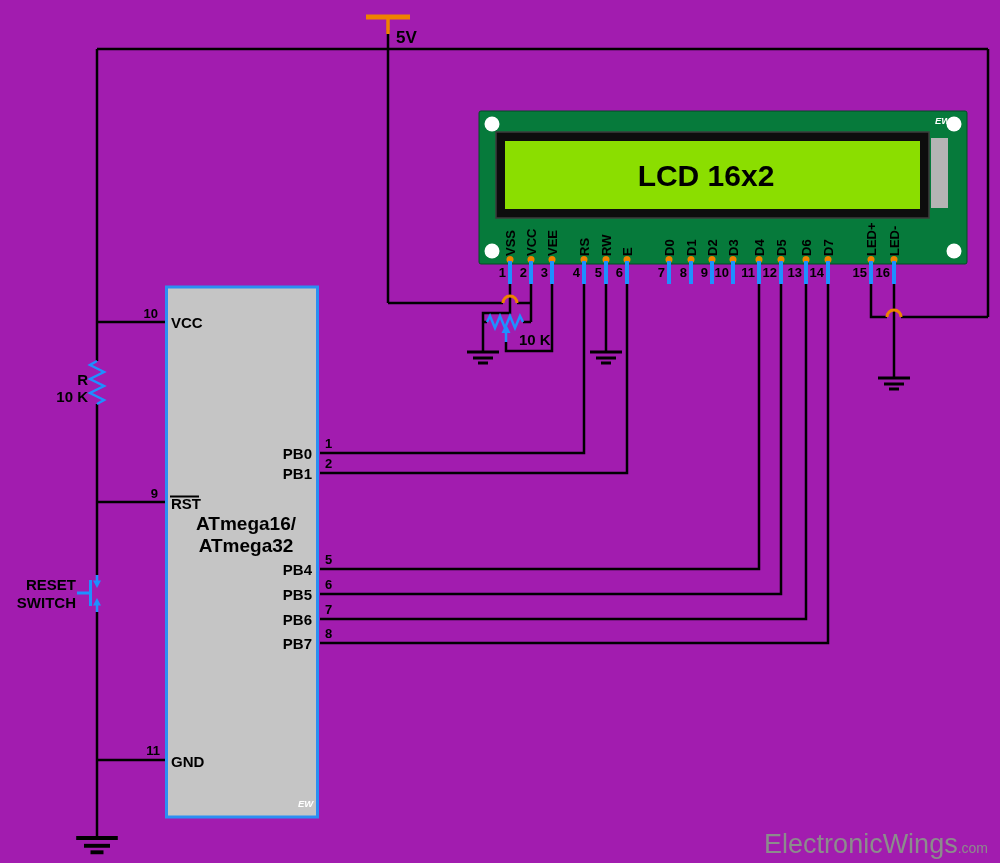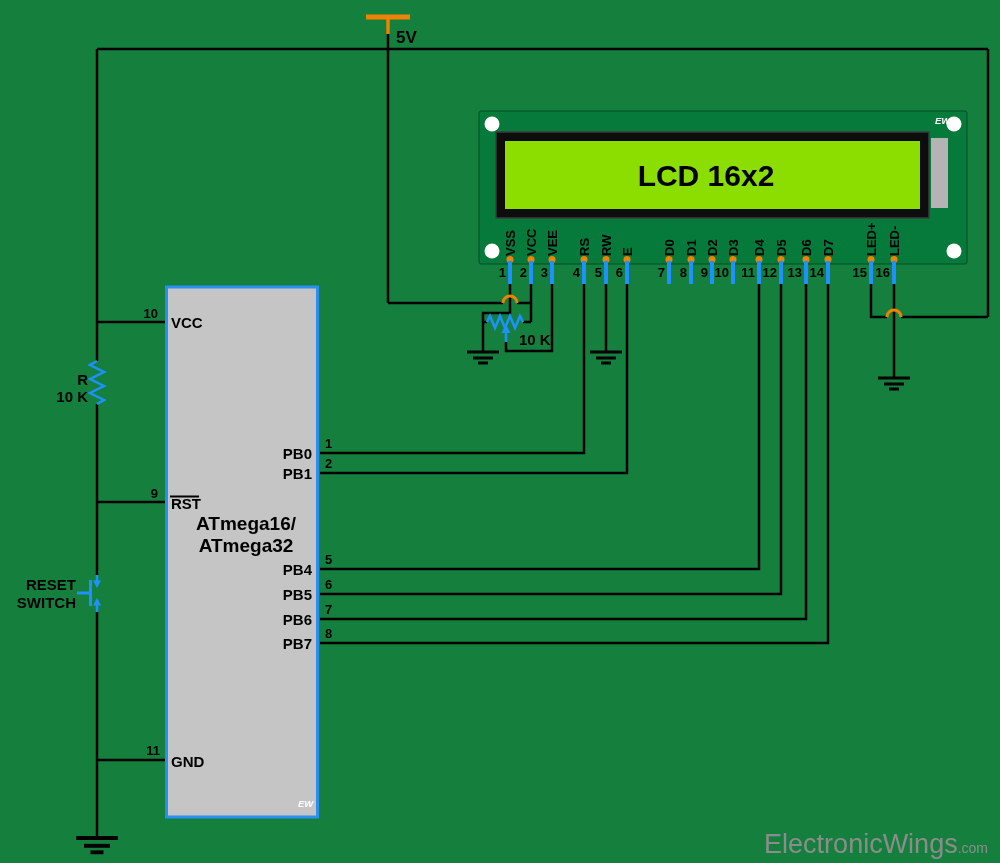--- a/index.html
+++ b/index.html
@@ -1,16 +1,16 @@
 <!DOCTYPE html>
 <html style="--wire: #000000; --component-blue: #1E90FF; --accent-orange: #EF8200; --chip-fill: #C5C5C5; --chip-border: #2B8FF2; --pcb-green: #067A3B; --screen-green: #8BDE00; --bezel-black: #0D0D0D; --tab-gray: #B4B4B4; --watermark-gray: #8C8C8C;"><head>
 <meta charset="utf-8">
 <style>
   html,body{margin:0;padding:0;background:#ffffff;}
-  .stage{width:1000px;height:863px;position:relative;background:#15803d;font-family:"Liberation Sans",sans-serif;}
+  .stage{width:1000px;height:863px;position:relative;background:#a21caf;font-family:"Liberation Sans",sans-serif;}
   svg text{font-family:"Liberation Sans",sans-serif;fill:#000;}
   .wire{stroke:var(--wire);stroke-width:2.5;fill:none;}
   .blue-stroke{stroke:var(--component-blue);fill:none;}
   .blue-fill{fill:var(--component-blue);stroke:none;}
   .orange-stroke{stroke:var(--accent-orange);fill:none;}
   .orange-fill{fill:var(--accent-orange);stroke:none;}
   .gnd line{stroke:var(--wire);stroke-width:3;}
   .chip-body{fill:var(--chip-fill);stroke:var(--chip-border);stroke-width:3;}
   .pcb{fill:var(--pcb-green);stroke:#024d24;stroke-width:1;}
   .bezel{fill:var(--bezel-black);stroke:#3c3c3c;stroke-width:1.5;}

